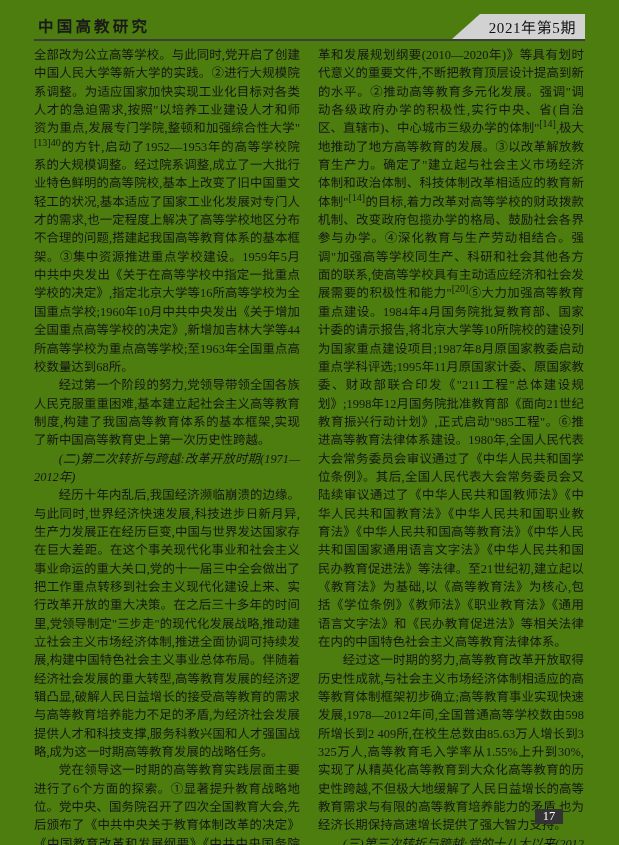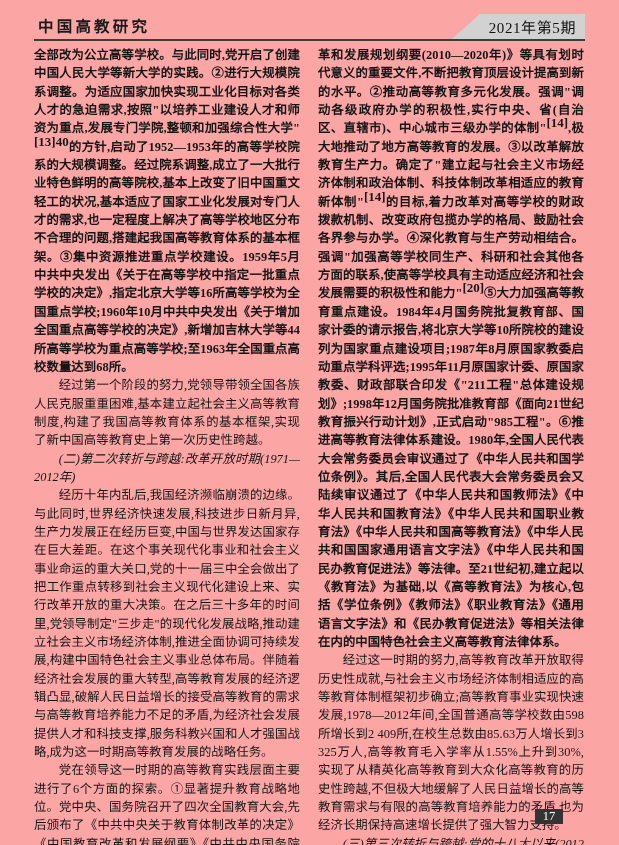--- a/index.html
+++ b/index.html
@@ -12,21 +12,21 @@
     font-family: "Liberation Serif", "DejaVu Serif", serif;
     color: #1b1b1b;
     -webkit-font-smoothing: antialiased;
   }
 
   .page {
     position: relative;
     width: 619px;
     height: 845px;
     margin: 0 auto;
-    background: #fca5a5;
+    background: #4d7c0f;
     overflow: hidden;
     box-sizing: border-box;
   }
 
   
   .running-header {
     position: absolute;
     left: 34px;
     top: 14px;
     width: 551px;
@@ -105,36 +105,35 @@
     font-size: 12.4px;
     line-height: 18.35px;
     text-align: justify;
     text-justify: inter-ideograph;
     text-indent: 2em;
     color: #161616;
     letter-spacing: 0.05px;
   }
   p.body-par.cont {
     text-indent: 0;
-    font-weight: bold;
   }
   p.sec-head {
     margin: 0;
     font-family: "Liberation Serif", "DejaVu Serif", serif;
     font-style: italic;
     font-size: 12.4px;
     line-height: 18.35px;
     text-align: justify;
     text-justify: inter-ideograph;
     text-indent: 2em;
     color: #161616;
   }
 
   sup.cite {
-    font-size: 13px;
+    font-size: 10px;
     vertical-align: super;
     line-height: 0;
     letter-spacing: 0;
   }
 
   
   .folio {
     position: absolute;
     right: 34px;
     bottom: 18px;

